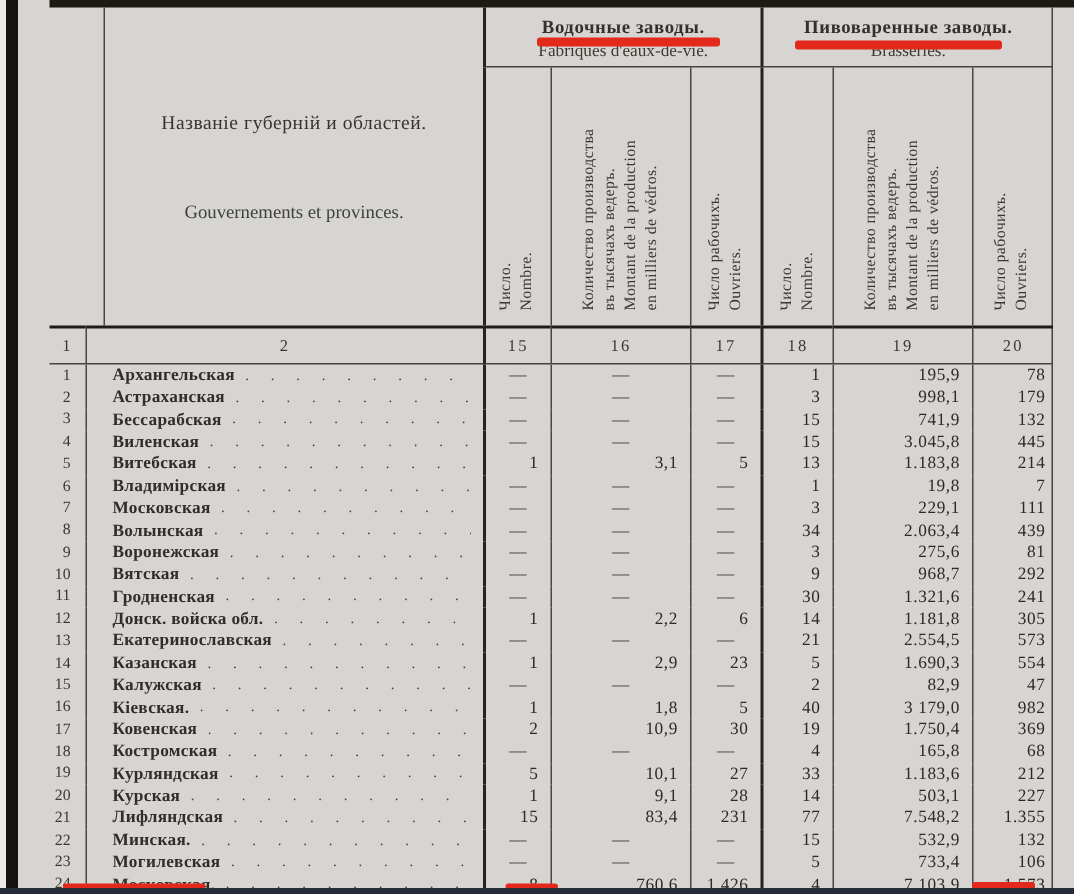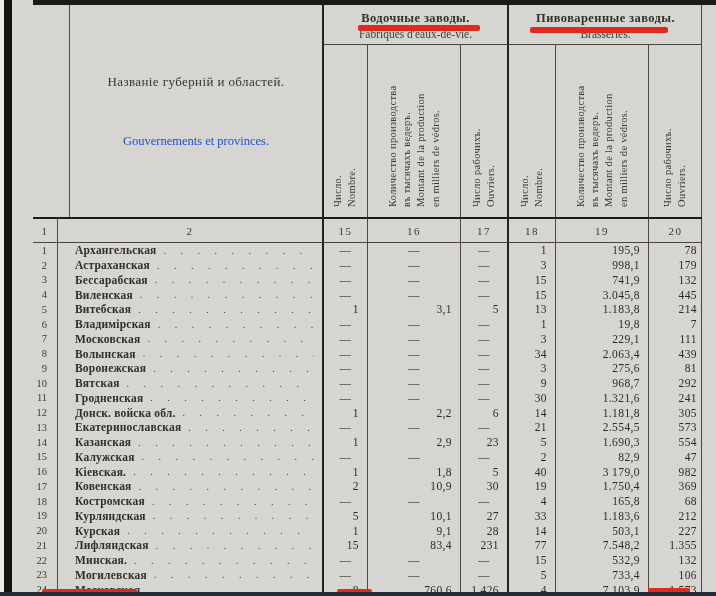--- a/index.html
+++ b/index.html
@@ -23,21 +23,21 @@
   }
   .tbl > div{box-sizing:border-box;}
   .b1{border-left:1px solid #4a473e;}
   .b2{border-left:2px solid #24231d;}
   .br{border-right:1px solid #45433b;}
 
   .h-num{grid-area:1/1/3/2;}
   .h-name{grid-area:1/2/3/3;display:flex;flex-direction:column;justify-content:center;
           align-items:center;gap:44px;text-align:center;margin-left:12px;}
   .h-name .ru{font-size:13px;letter-spacing:.4px;color:#37352f;}
-  .h-name .fr{font-size:12.5px;color:#1d4ed8;}
+  .h-name .fr{font-size:12.5px;color:#404040;}
 
   .ghead{display:flex;flex-direction:column;align-items:center;padding-top:6px;
          position:relative;border-bottom:1px solid #45433b;}
   .ghead .ru{font-size:12.5px;font-weight:700;letter-spacing:.4px;color:#33312b;}
   .ghead .fr{font-size:11.5px;color:#3d3b34;margin-top:2px;}
   .g1{grid-area:1/3/2/6;}
   .g2{grid-area:1/6/2/9;}
 
   .vcell{position:relative;display:flex;justify-content:center;overflow:hidden;}
   .rot{height:100%;writing-mode:vertical-rl;transform:rotate(180deg);

